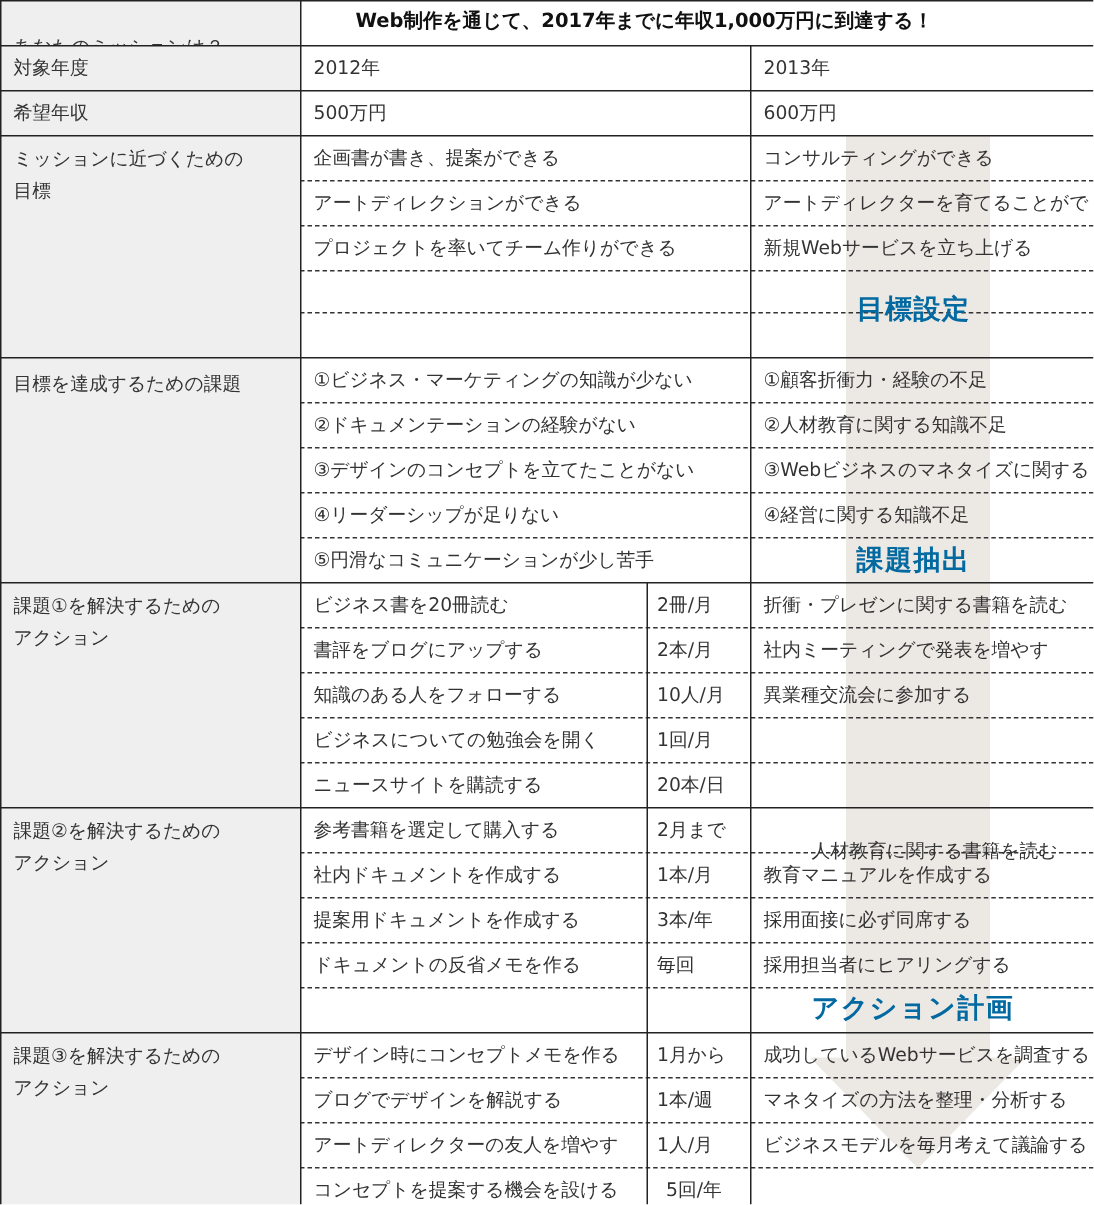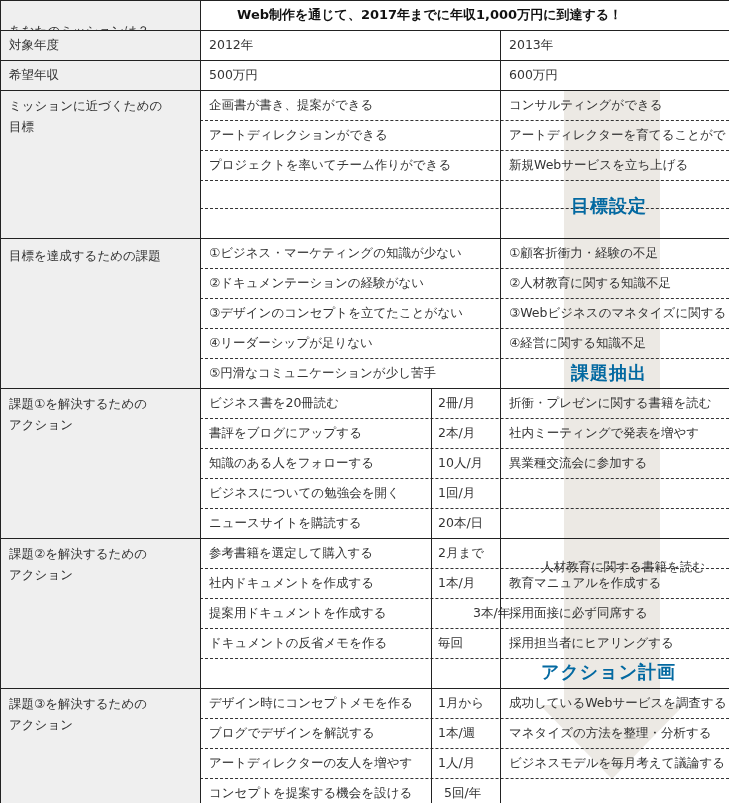--- a/index.html
+++ b/index.html
@@ -84,21 +84,21 @@
   <div class="cell label" style="left:0;top:538px;width:200px;height:150px;">
     <div>課題②を解決するための</div>
     <div>アクション</div>
   </div>
   <div class="cell" style="left:200px;top:538px;width:231px;height:30px;">参考書籍を選定して購入する</div>
   <div class="cell" style="left:200px;top:568px;width:231px;height:30px;">社内ドキュメントを作成する</div>
   <div class="cell" style="left:200px;top:598px;width:231px;height:30px;">提案用ドキュメントを作成する</div>
   <div class="cell" style="left:200px;top:628px;width:231px;height:30px;">ドキュメントの反省メモを作る</div>
   <div class="cell" style="left:431px;top:538px;width:69px;height:30px;padding-left:7px;">2月まで</div>
   <div class="cell" style="left:431px;top:568px;width:69px;height:30px;padding-left:7px;">1本/月</div>
-  <div class="cell" style="left:449px;top:598px;width:69px;height:30px;padding-left:24px;">3本/年</div>
+  <div class="cell" style="left:431px;top:598px;width:69px;height:30px;padding-left:7px;">3本/年</div>
   <div class="cell" style="left:431px;top:628px;width:69px;height:30px;padding-left:7px;">毎回</div>
   <div class="cell" style="left:500px;top:552px;width:190px;height:30px;margin-left:32px;">人材教育に関する書籍を読む</div>
   <div class="cell" style="left:500px;top:568px;width:229px;height:30px;">教育マニュアルを作成する</div>
   <div class="cell" style="left:500px;top:598px;width:229px;height:30px;">採用面接に必ず同席する</div>
   <div class="cell" style="left:500px;top:628px;width:229px;height:30px;">採用担当者にヒアリングする</div>
 
   <div class="cell label" style="left:0;top:688px;width:200px;height:115px;">
     <div>課題③を解決するための</div>
     <div>アクション</div>
   </div>

